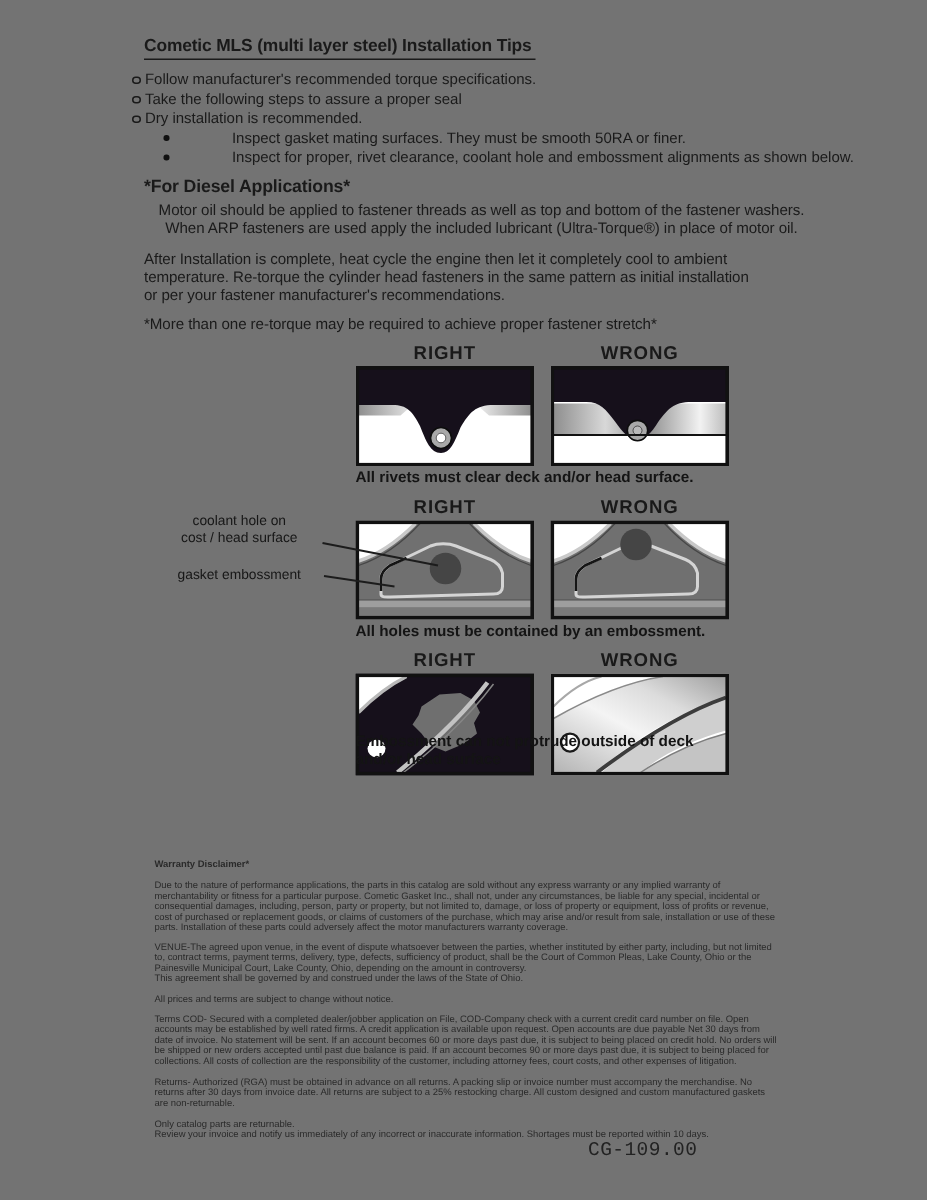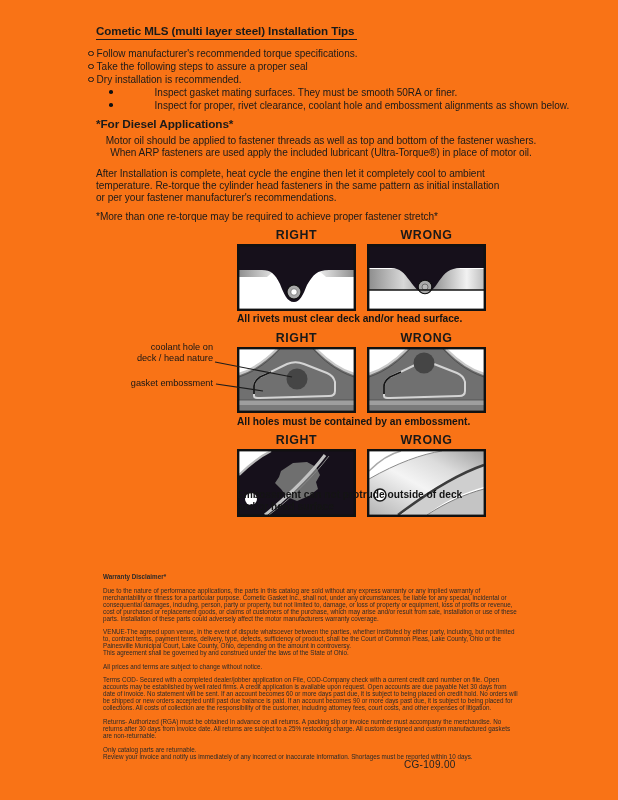--- a/index.html
+++ b/index.html
@@ -1,44 +1,44 @@
 <!DOCTYPE html>
 <html><head>
 <meta charset="utf-8">
 <style>
   html,body { margin:0; padding:0; background:#e8e8e8; }
   .page {
     position:relative; width:618px; height:800px; margin:0 auto;
-    background:#f97316; overflow:hidden;
+    background:#737373; overflow:hidden;
     font-family:"Liberation Sans", sans-serif; color:#1a1a1a;
   }
   .title {
     position:absolute; left:96px; top:24px;
     font-size:11.6px; font-weight:bold; letter-spacing:-0.1px;
     border-bottom:1.6px solid #1a1a1a; padding:0 3px 2px 0; white-space:nowrap;
   }
   .bullets { position:absolute; left:88px; top:47px; font-size:10px; line-height:13px; }
   .b-row { display:flex; align-items:flex-start; }
   .b-marker { width:3.6px; height:3.6px; border:1px solid #1a1a1a; border-radius:50%; margin:3.6px 3px 0 0; flex:none; }
   .sb-row { margin-left:21px;gap:39px; }
   .sb-marker { width:3.6px; height:3.6px; background:#111; border-radius:50%; margin:4.4px 3px 0 0; flex:none; }
   .diesel-heading { position:absolute; left:96px; top:117px; font-size:11.8px; font-weight:bold; letter-spacing:-0.1px; }
   .para { position:absolute; left:96px; width:450px; font-size:10.1px; line-height:12.2px; white-space:pre-line; letter-spacing:-0.05px; }
   .p1 { top:135px;text-align:center; } .p2 { top:168px; } .p3 { top:211px; }
 
   .dg-label { position:absolute; width:119px; text-align:center; font-size:12.4px; font-weight:bold; letter-spacing:0.6px; color:#191919; }
   .dg-caption { position:absolute; left:237px; font-size:10.2px; font-weight:bold; line-height:11.5px; color:#141414; }
   .dg-box { position:absolute; display:block; }
-  .side-label { position:absolute; left:106px; width:107px; text-align:right; font-size:9.2px; line-height:10.6px; color:#161616; }
+  .side-label { position:absolute; left:106px; width:107px; text-align:center; font-size:9.2px; line-height:10.6px; color:#161616; }
   .leader-svg { position:absolute; left:206px; top:346px; z-index:5; }
 
   .legal { position:absolute; left:103px; top:573px; width:417px; font-size:6.3px; line-height:7px; color:#2a2a2a; letter-spacing:0; }
   .legal-h { font-weight:bold; margin:0 0 7px 0; }
   .legal p { margin:0 0 6.6px 0; white-space:pre-line; }
-  .footer-code { position:absolute; left:404px; top:759px; font-size:10px; letter-spacing:0.3px; color:#222; }
+  .footer-code { position:absolute; left:392px; top:759px; font-size:13px; letter-spacing:0.3px; color:#222;font-family:Liberation Mono, monospace; }
 </style>
 </head>
 <body>
 
 <div class="page">
 
   <div class="title">Cometic MLS (multi layer steel) Installation Tips</div>
 
   <div class="bullets">
     <div class="b-row">
@@ -113,21 +113,21 @@
     <rect x="1.2" y="1.2" width="116.6" height="64.6" fill="none" stroke="#111" stroke-width="2.4"></rect>
   </svg>
 
   <div class="dg-caption" style="top:313px;">All rivets must clear deck and/or head surface.</div>
 
   <div class="dg-label" style="left:237px; top:331px;">RIGHT</div>
   <div class="dg-label" style="left:367px; top:331px;">WRONG</div>
 
   <div class="side-label" style="top:342px;">
     <div>coolant hole on</div>
-    <div>deck / head nature</div>
+    <div>cost / head surface</div>
   </div>
   <div class="side-label" style="top:378px;">gasket embossment</div>
 
   <svg class="leader-svg" width="100" height="55" viewBox="0 0 100 55">
     <line x1="9" y1="16" x2="86" y2="31" stroke="#1c1c1c" stroke-width="1.2"></line>
     <line x1="10" y1="38" x2="57" y2="45" stroke="#1c1c1c" stroke-width="1.2"></line>
   </svg>
 
   <svg class="dg-box" style="left:237px; top:347px;" width="119" height="66" viewBox="0 0 119 66">
     <rect x="0" y="0" width="119" height="66" fill="#707070"></rect>

